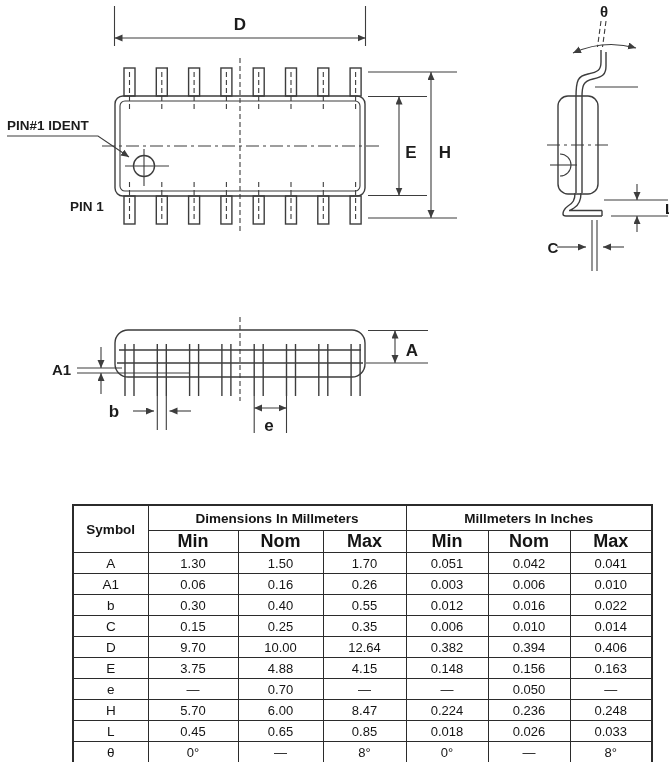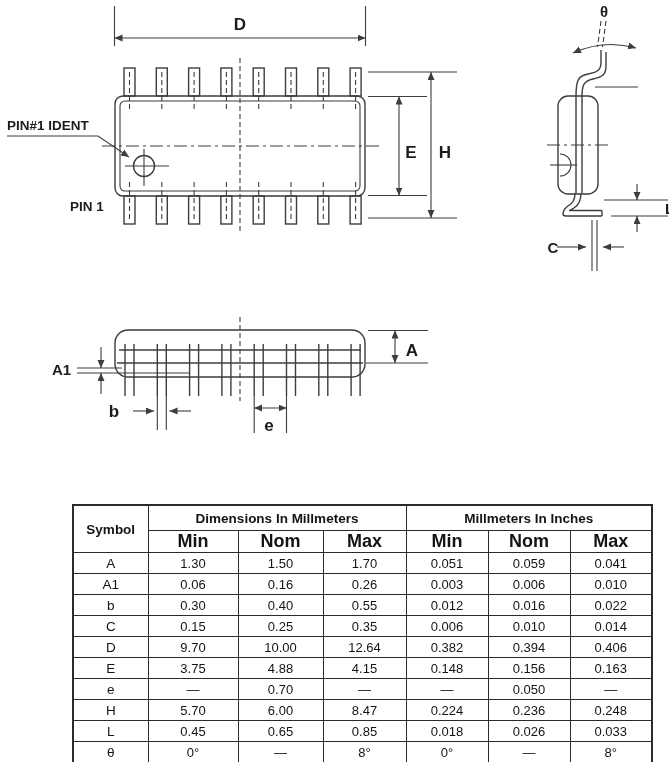--- a/index.html
+++ b/index.html
@@ -242,21 +242,21 @@
         <th>Max</th>
       </tr>
     </thead>
     <tbody>
       <tr>
         <td class="sym">A</td>
         <td>1.30</td>
         <td>1.50</td>
         <td>1.70</td>
         <td>0.051</td>
-        <td>0.059</td>
+        <td>0.042</td>
         <td>0.041</td>
       </tr>
       <tr>
         <td class="sym">A1</td>
         <td>0.06</td>
         <td>0.16</td>
         <td>0.26</td>
         <td>0.003</td>
         <td>0.006</td>
         <td>0.010</td>

